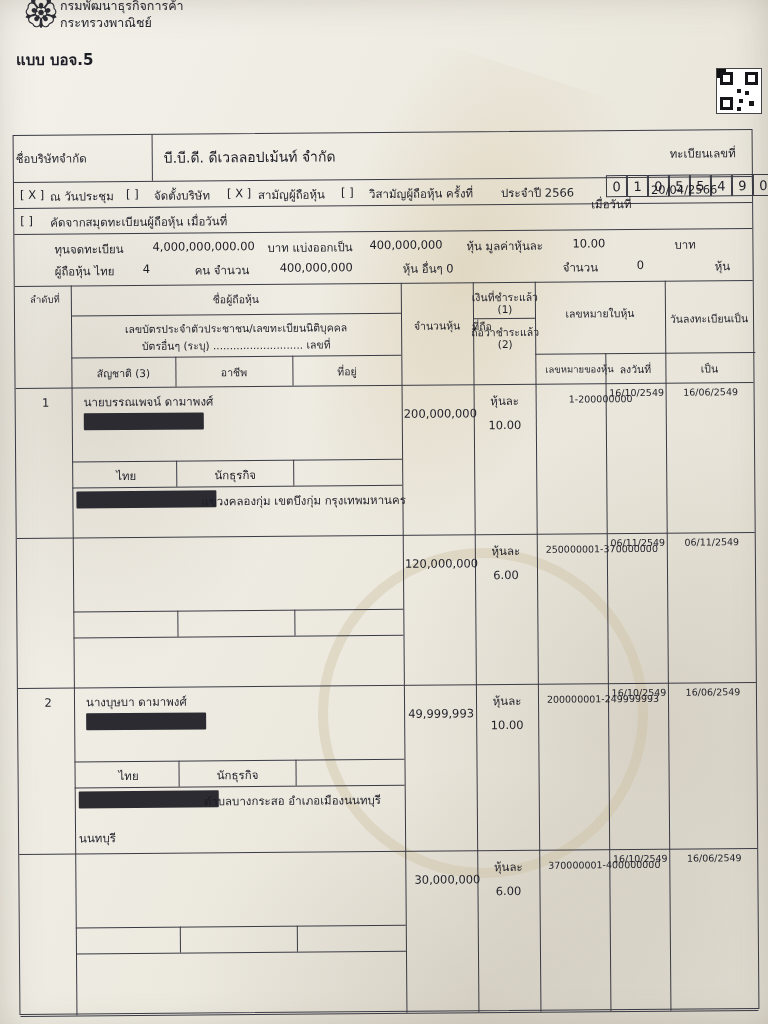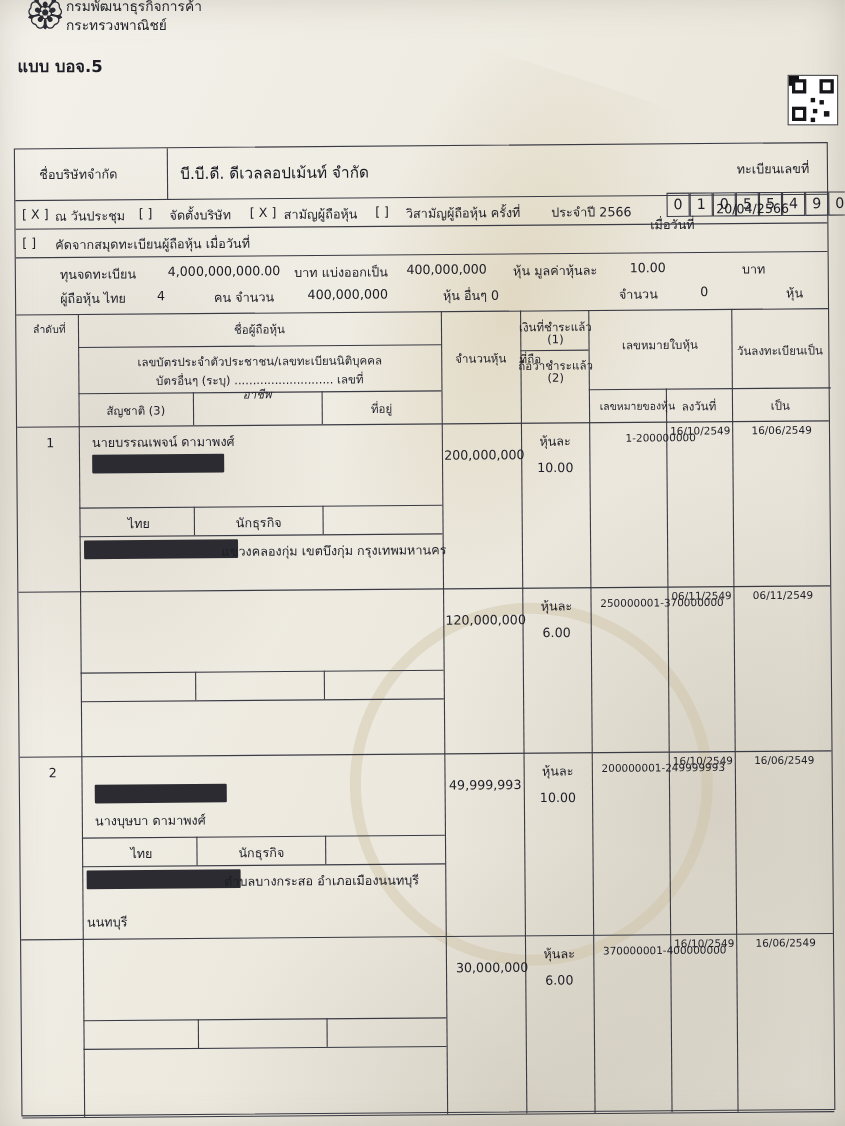--- a/index.html
+++ b/index.html
@@ -150,21 +150,21 @@
     <i style="left:28px;top:22px;width:4px;height:4px;"></i>
     <i style="left:22px;top:30px;width:4px;height:4px;"></i>
     <i style="left:32px;top:32px;width:5px;height:5px;"></i>
     <i style="left:20px;top:38px;width:4px;height:4px;"></i>
   </div>
 
   <div id="form">
 
     <div class="hline" style="top:46px;"></div>
     <div class="vline" style="left:138px; top:0; height:46px;"></div>
-    <div class="cell lbl" style="left:22px; top:14px;">ชื่อบริษัทจำกัด</div>
+    <div class="cell lbl" style="left:2px; top:14px;">ชื่อบริษัทจำกัด</div>
     <div class="cell handw big" style="left:150px; top:12px;">บี.บี.ดี. ดีเวลลอปเม้นท์ จำกัด</div>
     <div class="cell lbl" style="left:656px; top:14px;">ทะเบียนเลขที่</div>
 
     <div id="regdigits">
         <div class="regbox" style="left: 592px;">0</div>
         <div class="regbox" style="left: 613px;">1</div>
         <div class="regbox" style="left: 634px;">0</div>
         <div class="regbox" style="left: 655px;">5</div>
         <div class="regbox" style="left: 676px;">5</div>
         <div class="regbox" style="left: 697px;">4</div>
@@ -222,21 +222,21 @@
     <div class="hline" style="top:186px; left:458px; width:62px;"></div>
     <div class="hline" style="top:222px; left:520px; width:220px;"></div>
     <div class="vline" style="left:160px; top:222px; height:30px;"></div>
     <div class="vline" style="left:277px; top:222px; height:30px;"></div>
 
     <div class="cell tiny ctr" style="left:6px; top:156px; width:48px;">ลำดับที่</div>
     <div class="cell smalltxt ctr" style="left:56px; top:157px; width:330px;">ชื่อผู้ถือหุ้น</div>
     <div class="cell smalltxt ctr" style="left:56px; top:186px; width:330px;">เลขบัตรประจำตัวประชาชน/เลขทะเบียนนิติบุคคล</div>
     <div class="cell smalltxt ctr" style="left:56px; top:203px; width:330px;">บัตรอื่นๆ (ระบุ) ........................... เลขที่</div>
     <div class="cell smalltxt ctr" style="left:56px; top:230px; width:104px;">สัญชาติ  (3)</div>
-    <div class="cell smalltxt ctr" style="left:160px; top:216px; width:117px;font-style:italic;">อาชีพ</div>
+    <div class="cell smalltxt ctr" style="left:160px; top:230px; width:117px;">อาชีพ</div>
     <div class="cell smalltxt ctr" style="left:277px; top:230px; width:109px;">ที่อยู่</div>
 
     <div class="cell smalltxt ctr" style="left:386px; top:185px; width:72px;">จำนวนหุ้น</div>
     <div class="cell smalltxt ctr" style="left:386px; top:186px; width:72px;margin-left:45px;">ที่ถือ</div>
 
     <div class="cell smalltxt ctr" style="left:455px; top:157px; width:70px;">เงินที่ชำระแล้ว</div>
     <div class="cell smalltxt ctr" style="left:455px; top:171px; width:70px;">(1)</div>
     <div class="cell smalltxt ctr" style="left:455px; top:192px; width:70px;">ถือว่าชำระแล้ว</div>
     <div class="cell smalltxt ctr" style="left:455px; top:206px; width:70px;">(2)</div>
 
@@ -272,21 +272,21 @@
         <div class="vline" style="left:160px; top:476px; height:26px;"></div>
         <div class="vline" style="left:277px; top:476px; height:26px;"></div>
         <div class="cell ctr" style="left:388px; top:424px; width:70px;">120,000,000</div>
         <div class="cell ctr" style="left:460px; top:410px; width:58px;">หุ้นละ</div>
         <div class="cell ctr" style="left:460px; top:436px; width:58px;">6.00</div>
         <div class="cell tiny ctr" style="left:520px; top:412px; width:130px;">250000001-370000000</div>
         <div class="cell tiny ctr" style="left:592px; top:406px; width:58px;">06/11/2549</div>
         <div class="cell tiny ctr" style="left:652px; top:406px; width:86px;">06/11/2549</div>
         <div class="hline" style="top: 718px;"></div>
         <div class="cell ctr" style="left:6px; top:560px; width:48px;">2</div>
-        <div class="cell " style="left:68px; top:558px;margin-top:44px;">นางบุษบา ดามาพงศ์</div>
+        <div class="cell " style="left:68px; top:558px;">นางบุษบา ดามาพงศ์</div>
         <div class="redact" style="left:68px; top:578px; width:120px; height:17px;"></div>
         <div class="hline" style="top: 626px; left: 56px; width: 330px;"></div>
         <div class="hline" style="top: 652px; left: 56px; width: 330px;"></div>
         <div class="vline" style="left:160px; top:626px; height:26px;"></div>
         <div class="vline" style="left:277px; top:626px; height:26px;"></div>
         <div class="cell ctr" style="left:60px; top:632px; width:100px;">ไทย</div>
         <div class="cell ctr" style="left:162px; top:632px; width:114px;">นักธุรกิจ</div>
         <div class="redact" style="left:60px; top:656px; width:140px; height:17px;"></div>
         <div class="cell " style="left:185px; top:658px;">ตำบลบางกระสอ อำเภอเมืองนนทบุรี</div>
         <div class="cell " style="left:60px; top:682px;margin-top:12px;">นนทบุรี</div>

